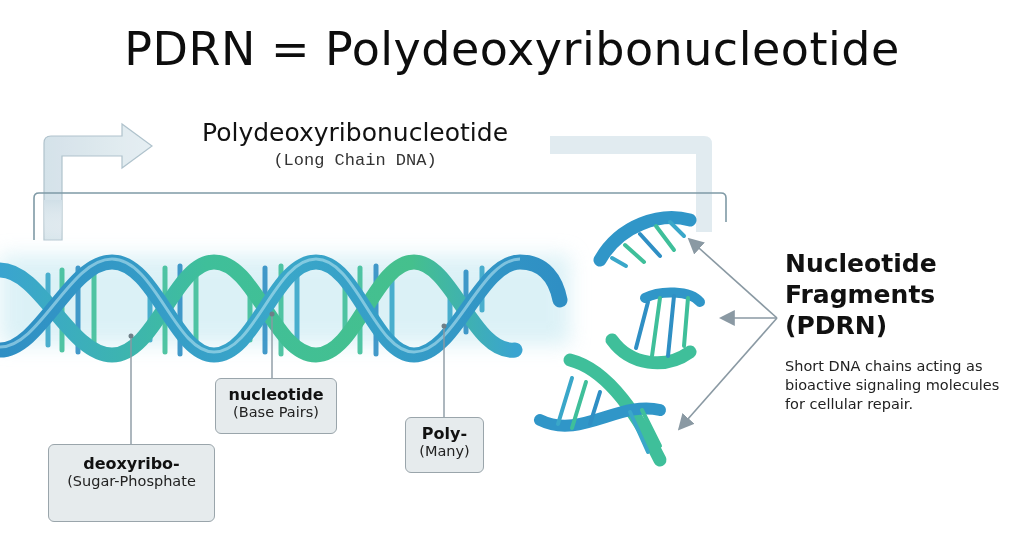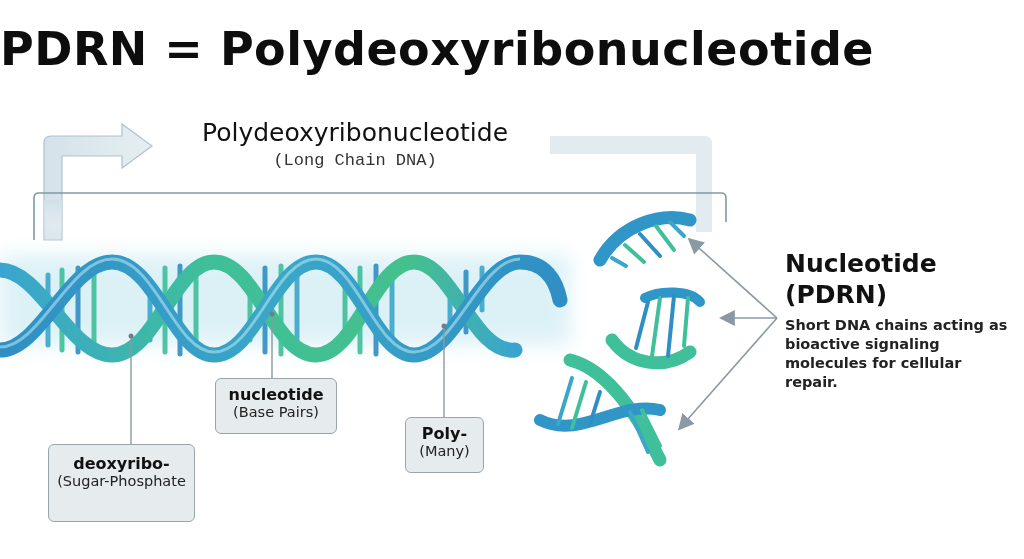--- a/index.html
+++ b/index.html
@@ -4,32 +4,32 @@
 <style>
   html, body { margin: 0; padding: 0; }
   body {
     width: 1024px; height: 559px; overflow: hidden; position: relative;
     background: #ffffff;
     font-family: "DejaVu Sans", sans-serif;
     color: #111111;
   }
   .title {
     position: absolute; left: 0; top: 22px; width: 1024px;
-    font-size: 46px; font-weight: bold; letter-spacing: 0.5px;
+    text-align: center; font-size: 46px; font-weight: normal; letter-spacing: 0.5px;
     font-family: "DejaVu Sans", sans-serif; color: #0d0d0d;
   }
   svg.art { position: absolute; left: 0; top: 0; }
   .top-label {
     position: absolute; left: 160px; top: 118px; width: 390px; text-align: center;
   }
   .top-label .main { font-size: 25px; font-weight: normal; color: #111; }
   .top-label .sub { font-size: 17px; color: #333; margin-top: 4px; font-family: Liberation Mono, monospace; }
   .frag-block { position: absolute; left: 785px; top: 248px; width: 230px; }
   .frag-block .head { font-size: 25px; font-weight: bold; line-height: 31px; color: #111; }
-  .frag-block .desc { font-size: 14.5px; line-height: 19px; color: #222; margin-top: 6px; font-weight: bold; }
+  .frag-block .desc { font-size: 14.5px; line-height: 19px; color: #222; margin-top: 16px; }
   .label-box {
     position: absolute; background: #e6ebed; border: 1.5px solid #9aa5ab;
     border-radius: 6px; text-align: center; box-sizing: border-box;
   }
   .label-box .k { font-weight: bold; font-size: 16px; color: #111; }
   .label-box .v { font-size: 14.5px; color: #222; }
 </style>
 </head>
 <body>
 
@@ -159,26 +159,27 @@
 </svg>
 
 <div class="top-label">
   <div class="main">Polydeoxyribonucleotide</div>
   <div class="sub">(Long Chain DNA)</div>
 </div>
 
 <div class="frag-block">
   <div class="head">
     <div>Nucleotide</div>
+    <div>Fragments</div>
     <div>(PDRN)</div>
   </div>
   <div class="desc">Short DNA chains acting as bioactive signaling molecules for cellular repair.</div>
 </div>
 
-<div class="label-box" style="left:48px; top:444px; width:147px; height:78px; padding-top:9px;">
+<div class="label-box" style="left:48px; top:444px; width:167px; height:78px; padding-top:9px;">
   <div class="k">deoxyribo-</div>
   <div class="v">(Sugar-Phosphate</div>
 </div>
 
 <div class="label-box" style="left:215px; top:378px; width:122px; height:56px; padding-top:6px;">
   <div class="k">nucleotide</div>
   <div class="v">(Base Pairs)</div>
 </div>
 
 <div class="label-box" style="left:405px; top:417px; width:79px; height:56px; padding-top:6px;">

